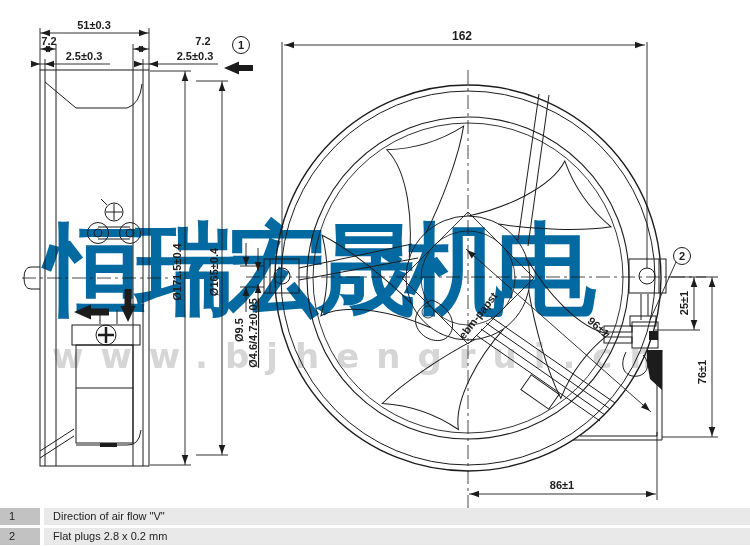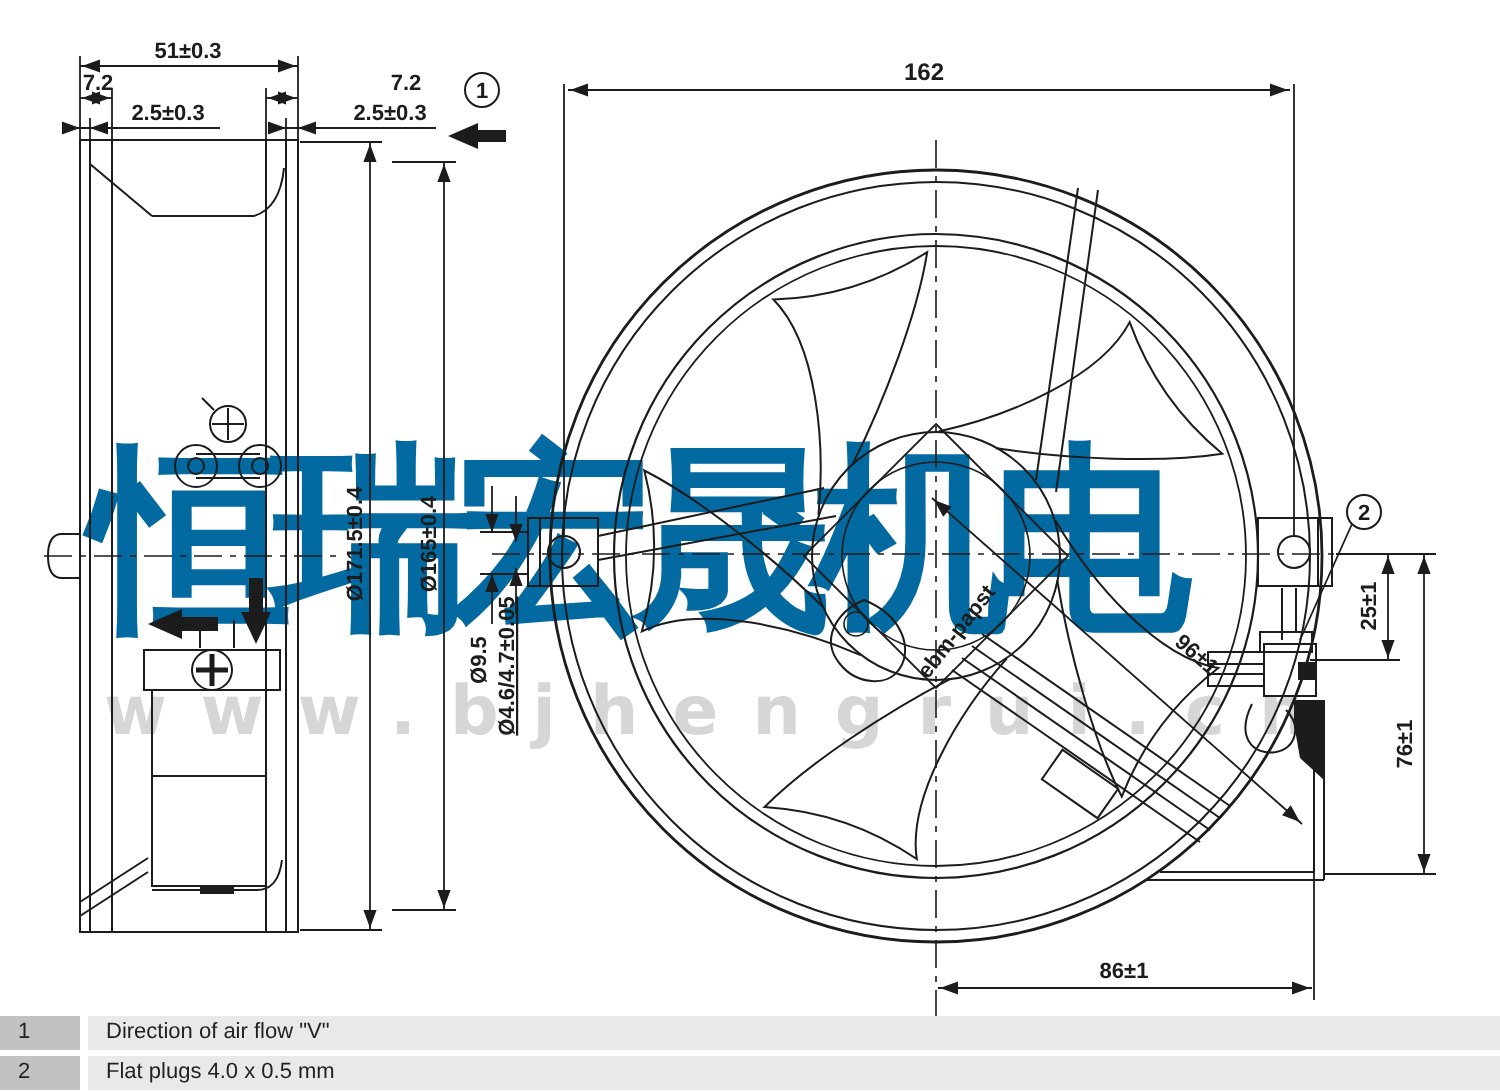--- a/index.html
+++ b/index.html
@@ -253,17 +253,17 @@
     </g>
   </svg>
 
   <div class="legend">
     <div class="lrow">
       <div class="lref">1</div>
       <div class="ltext">Direction of air flow "V"</div>
     </div>
     <div class="lrow">
       <div class="lref">2</div>
-      <div class="ltext">Flat plugs 4.0 x 0.5 mm</div>
+      <div class="ltext">Flat plugs 2.8 x 0.2 mm</div>
     </div>
   </div>
 
 </div>
 
 </body></html>

